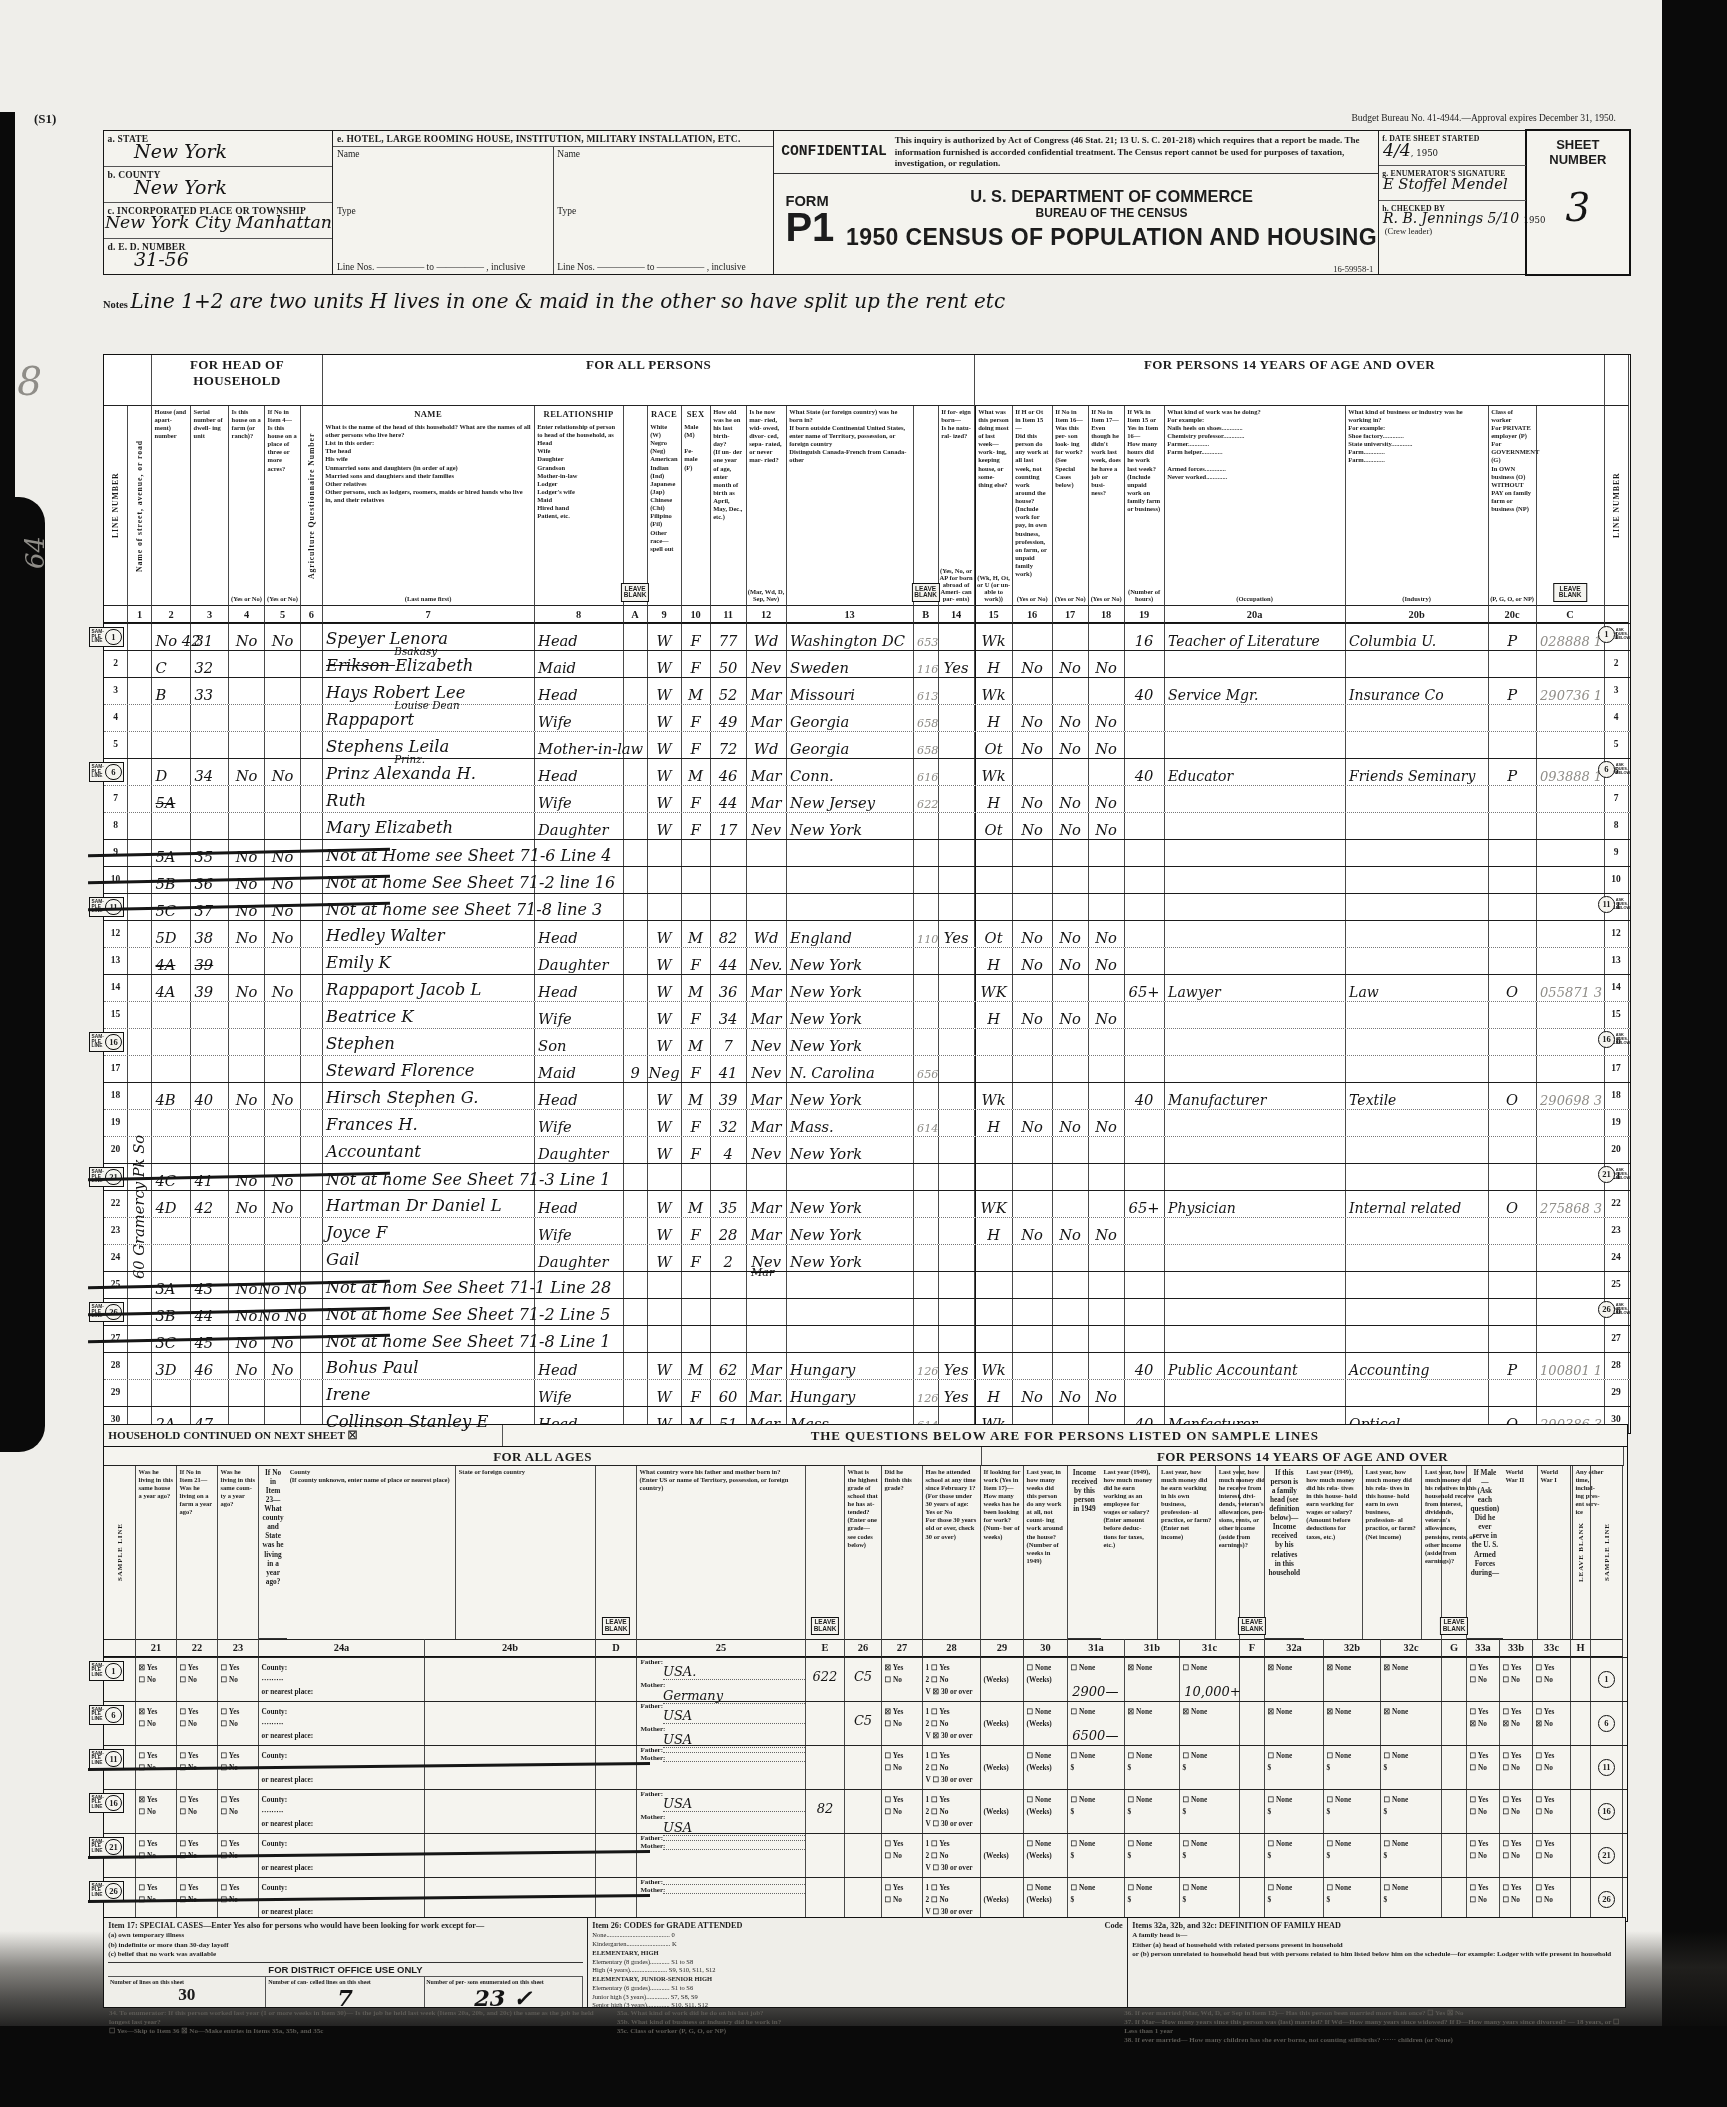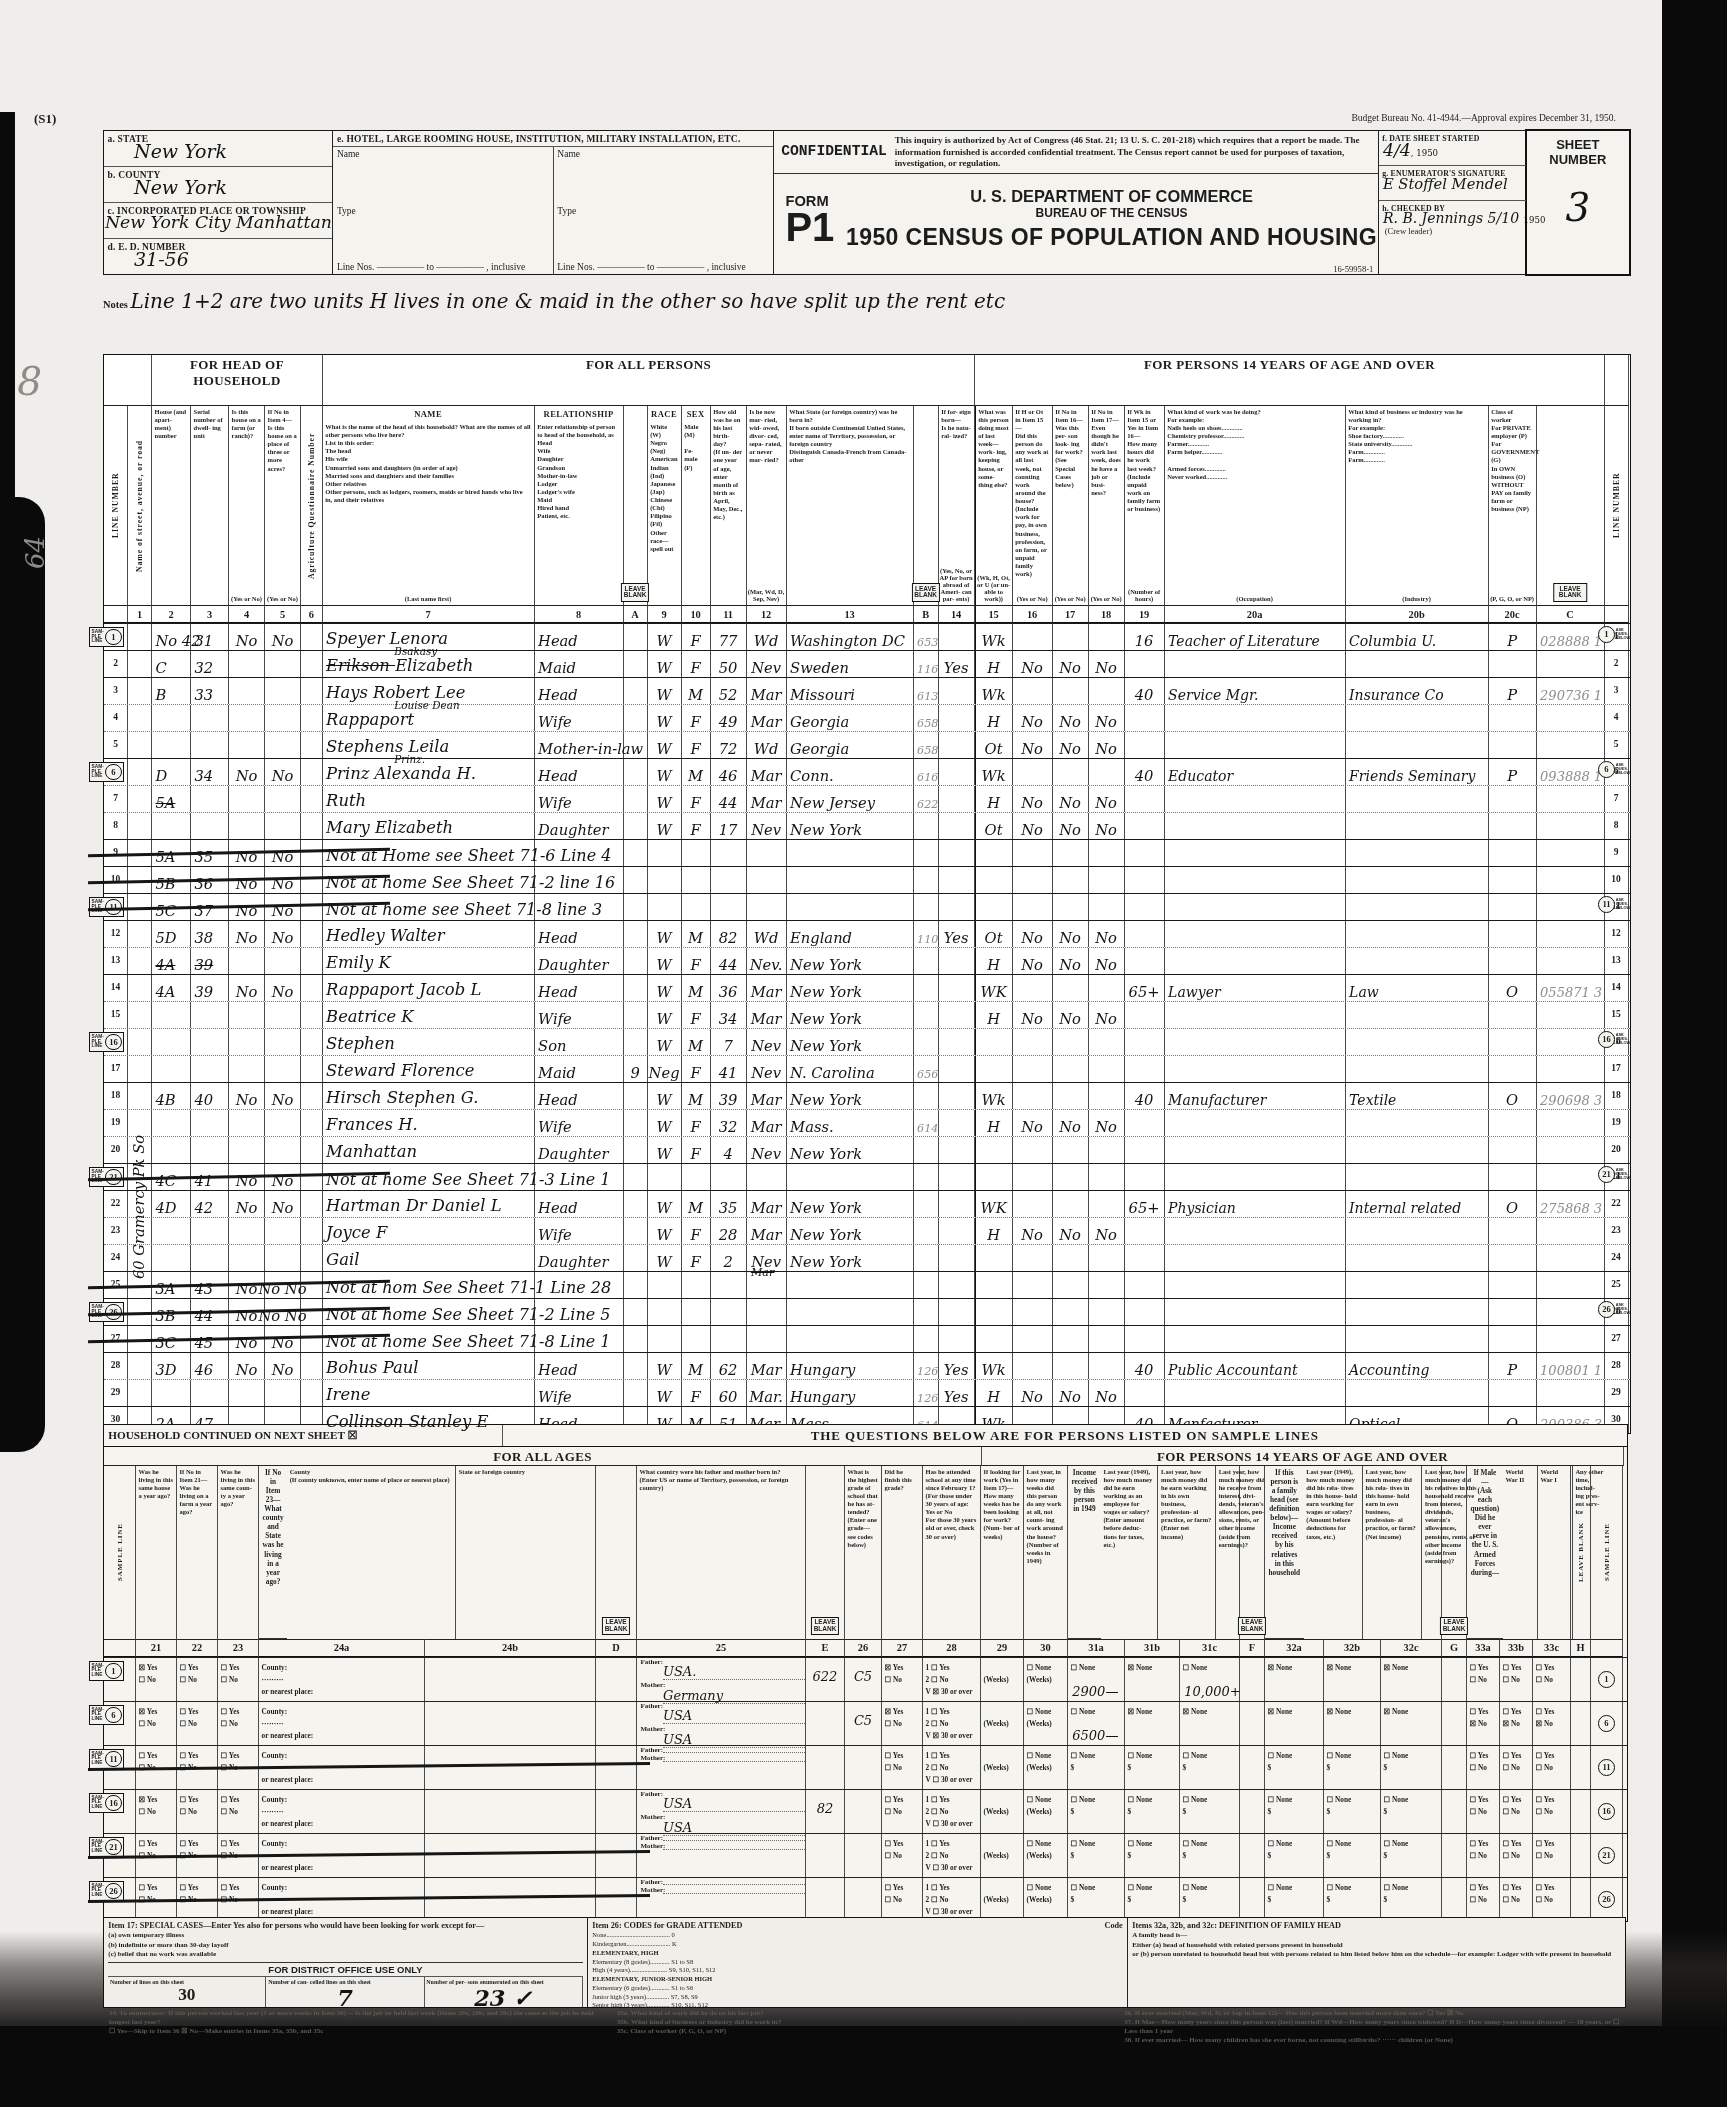--- a/index.html
+++ b/index.html
@@ -1544,21 +1544,21 @@
         <div class="c" style="width: 24px;">
           <div class="lnum">20</div>
         </div>
         <div class="c" style="width: 24px;"></div>
         <div class="c" style="width: 39px;"></div>
         <div class="c" style="width: 38px;"></div>
         <div class="c" style="width: 36px;"></div>
         <div class="c" style="width: 36px;"></div>
         <div class="c" style="width: 21.6px;"></div>
         <div class="c" style="width: 212px;">
-          <div class="val" style="font-size: 16.4px; z-index: 3;"><span class="hw">Manhattan</span></div>
+          <div class="val" style="font-size: 16.4px; z-index: 3;"><span class="hw">Accountant</span></div>
         </div>
         <div class="c" style="width: 89px;">
           <div class="val hw ">Daughter</div>
         </div>
         <div class="c" style="width: 24px;"></div>
         <div class="c cen" style="width: 34px;">
           <div class="val hw ">W</div>
         </div>
         <div class="c cen" style="width: 29px;">
           <div class="val hw ">F</div>

